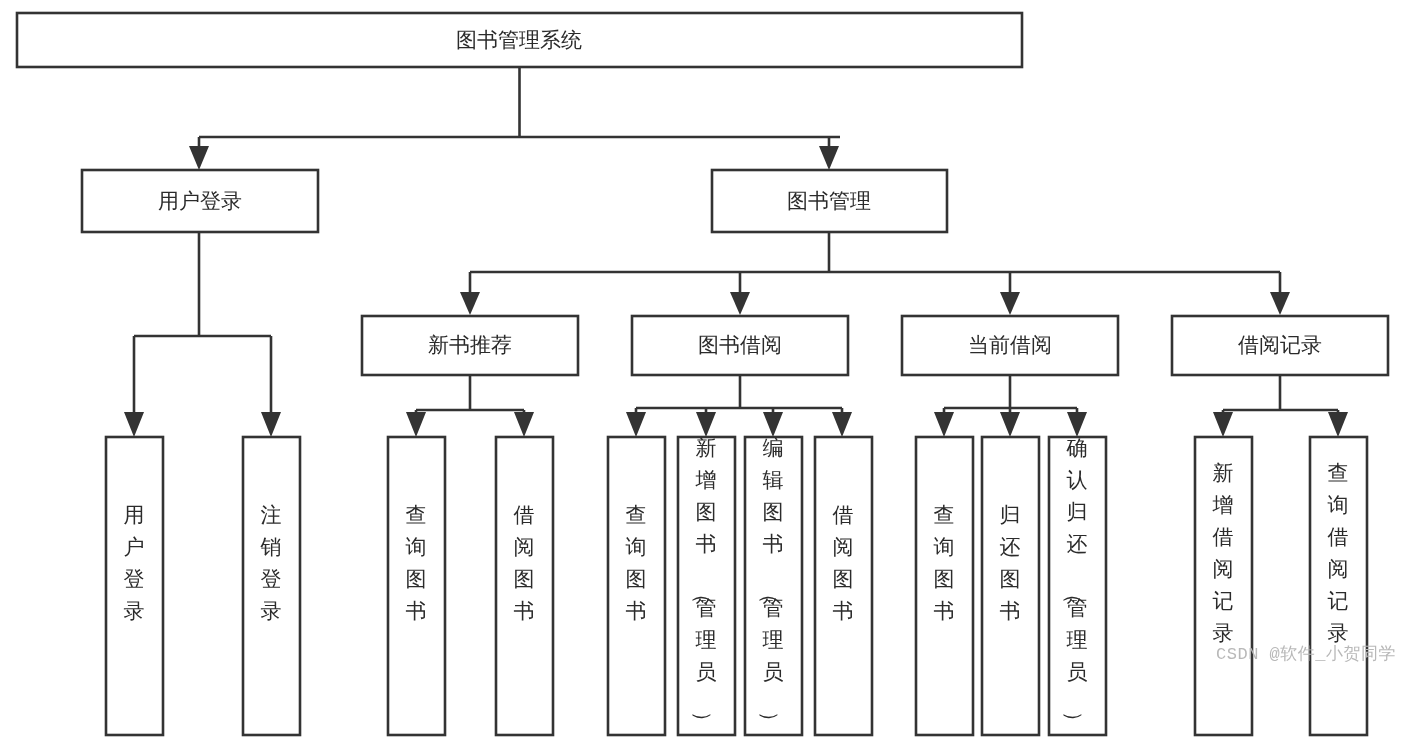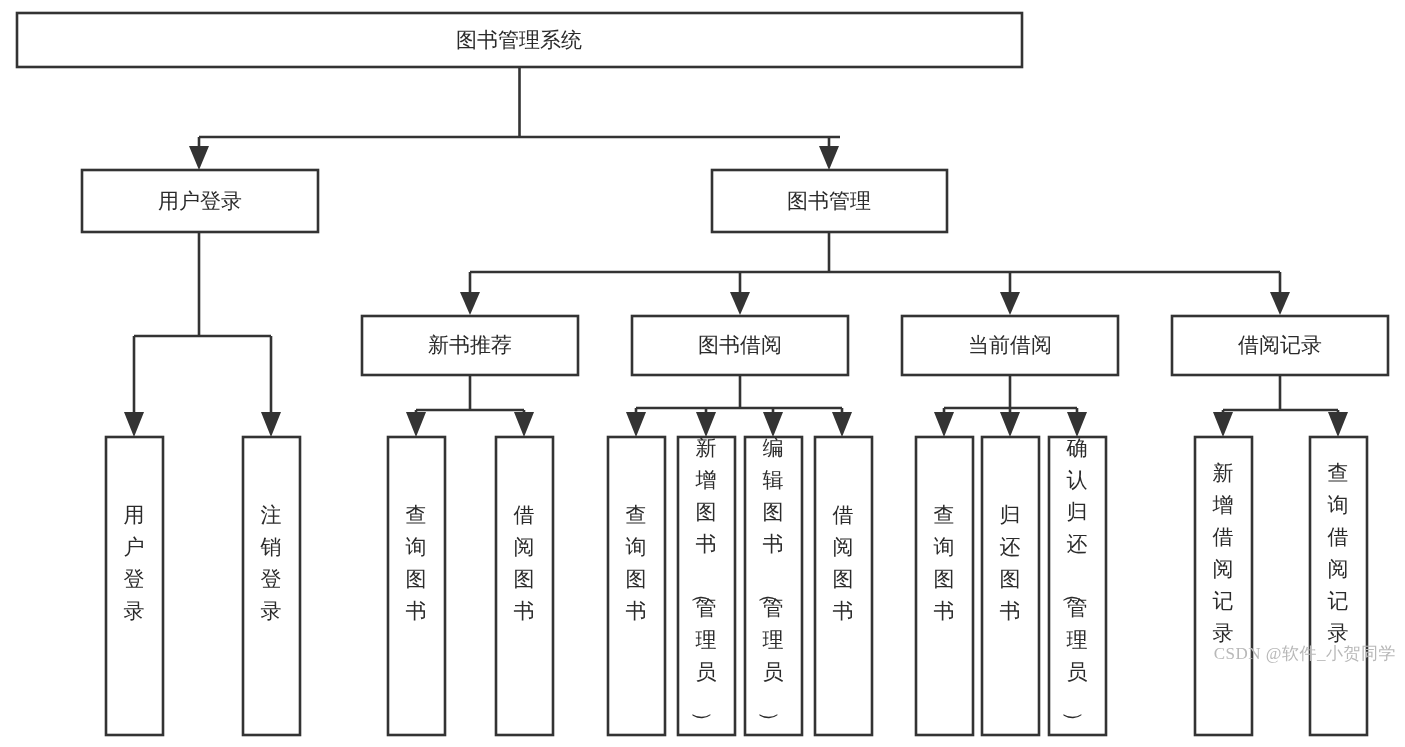--- a/index.html
+++ b/index.html
@@ -51,21 +51,21 @@
   .node-label-v {
     font-family: "Liberation Sans", "DejaVu Sans", sans-serif;
     font-size: 21px;
     fill: #2b2b2b;
     text-anchor: middle;
   }
   .watermark {
     position: absolute;
     right: 9px;
     bottom: 6px;
-    font-family: Liberation Serif, serif;
+    font-family: Liberation Mono, monospace;
     font-size: 17px;
     color: #b8b8b8;
     white-space: nowrap;
     letter-spacing: 0.5px;
     user-select: none;
   }
 </style>
 </head>
 <body>
 

